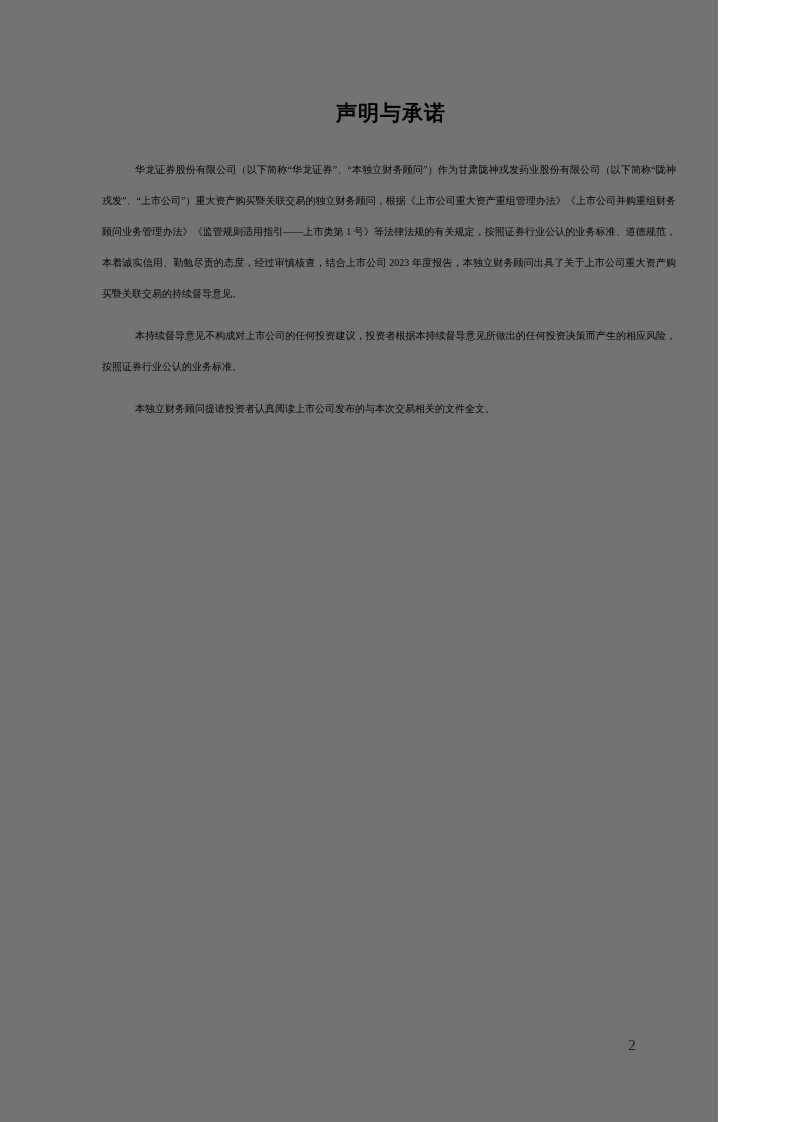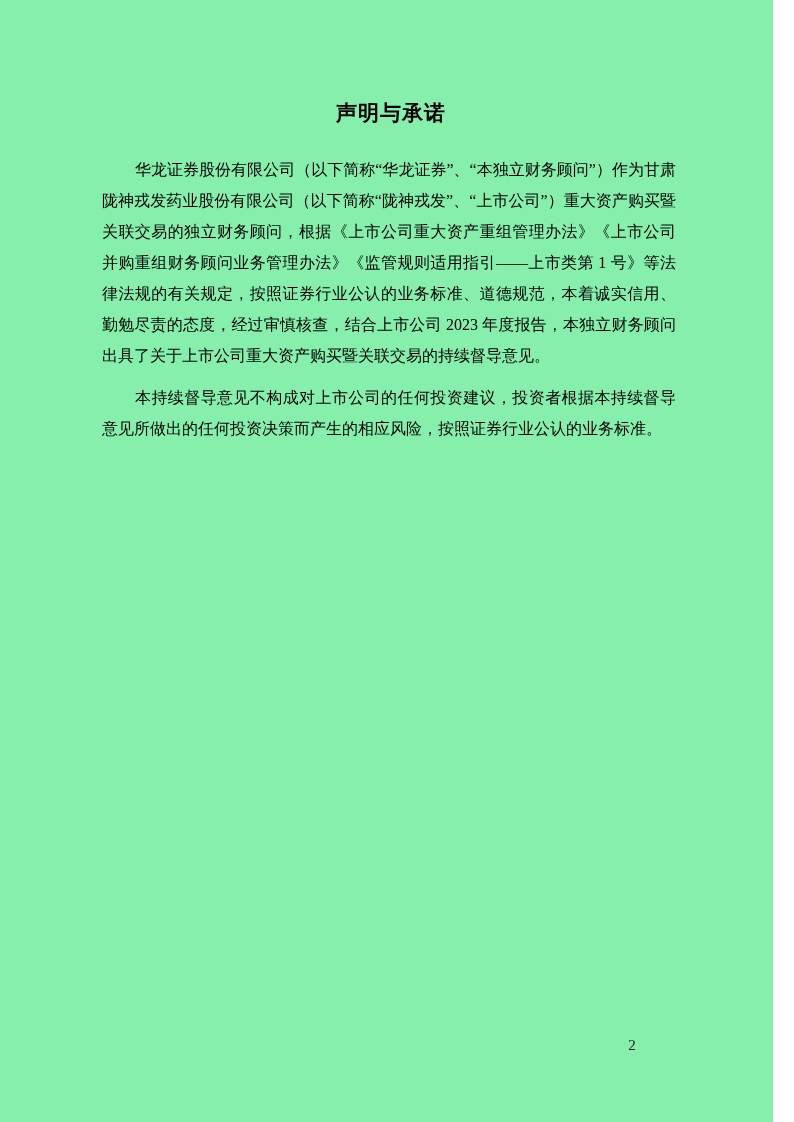--- a/index.html
+++ b/index.html
@@ -3,23 +3,23 @@
 <meta charset="utf-8">
 <style>
   * { box-sizing: border-box; }
   html, body {
     margin: 0;
     padding: 0;
     background: #ffffff;
   }
   .page {
     position: relative;
-    width: 773px;
+    width: 718px;
     height: 1122px;
-    background: #86efac;
+    background: #737373;
     color: #000000;
     font-family: "Liberation Serif", "DejaVu Serif", serif;
     overflow: hidden;
   }
   .content {
     position: absolute;
     left: 102px;
     top: 0;
     width: 578px;
   }
@@ -27,21 +27,21 @@
     margin: 97px 0 26px 0;
     text-align: center;
     font-size: 21px;
     line-height: 31px;
     font-weight: bold;
     font-family: "Liberation Sans", "DejaVu Sans", sans-serif;
     letter-spacing: 1px;
   }
   .para {
     margin: 0 4px 11px 0;
-    font-size: 16px;
+    font-size: 10px;
     line-height: 31px;
     text-align: justify;
     text-indent: 33px;
     word-break: break-all;
   }
   .page-number {
     position: absolute;
     left: 602px;
     top: 1036px;
     width: 60px;
@@ -52,15 +52,16 @@
   }
 </style>
 </head>
 <body>
 
 <div class="page">
   <div class="content">
     <h1 class="doc-title">声明与承诺</h1>
     <p class="para">华龙证券股份有限公司（以下简称“华龙证券”、“本独立财务顾问”）作为甘肃陇神戎发药业股份有限公司（以下简称“陇神戎发”、“上市公司”）重大资产购买暨关联交易的独立财务顾问，根据《上市公司重大资产重组管理办法》《上市公司并购重组财务顾问业务管理办法》《监管规则适用指引——上市类第 1 号》等法律法规的有关规定，按照证券行业公认的业务标准、道德规范，本着诚实信用、勤勉尽责的态度，经过审慎核查，结合上市公司 2023 年度报告，本独立财务顾问出具了关于上市公司重大资产购买暨关联交易的持续督导意见。</p>
     <p class="para">本持续督导意见不构成对上市公司的任何投资建议，投资者根据本持续督导意见所做出的任何投资决策而产生的相应风险，按照证券行业公认的业务标准。</p>
+    <p class="para">本独立财务顾问提请投资者认真阅读上市公司发布的与本次交易相关的文件全文。</p>
   </div>
   <div class="page-number">2</div>
 </div>
 
 </body></html>

